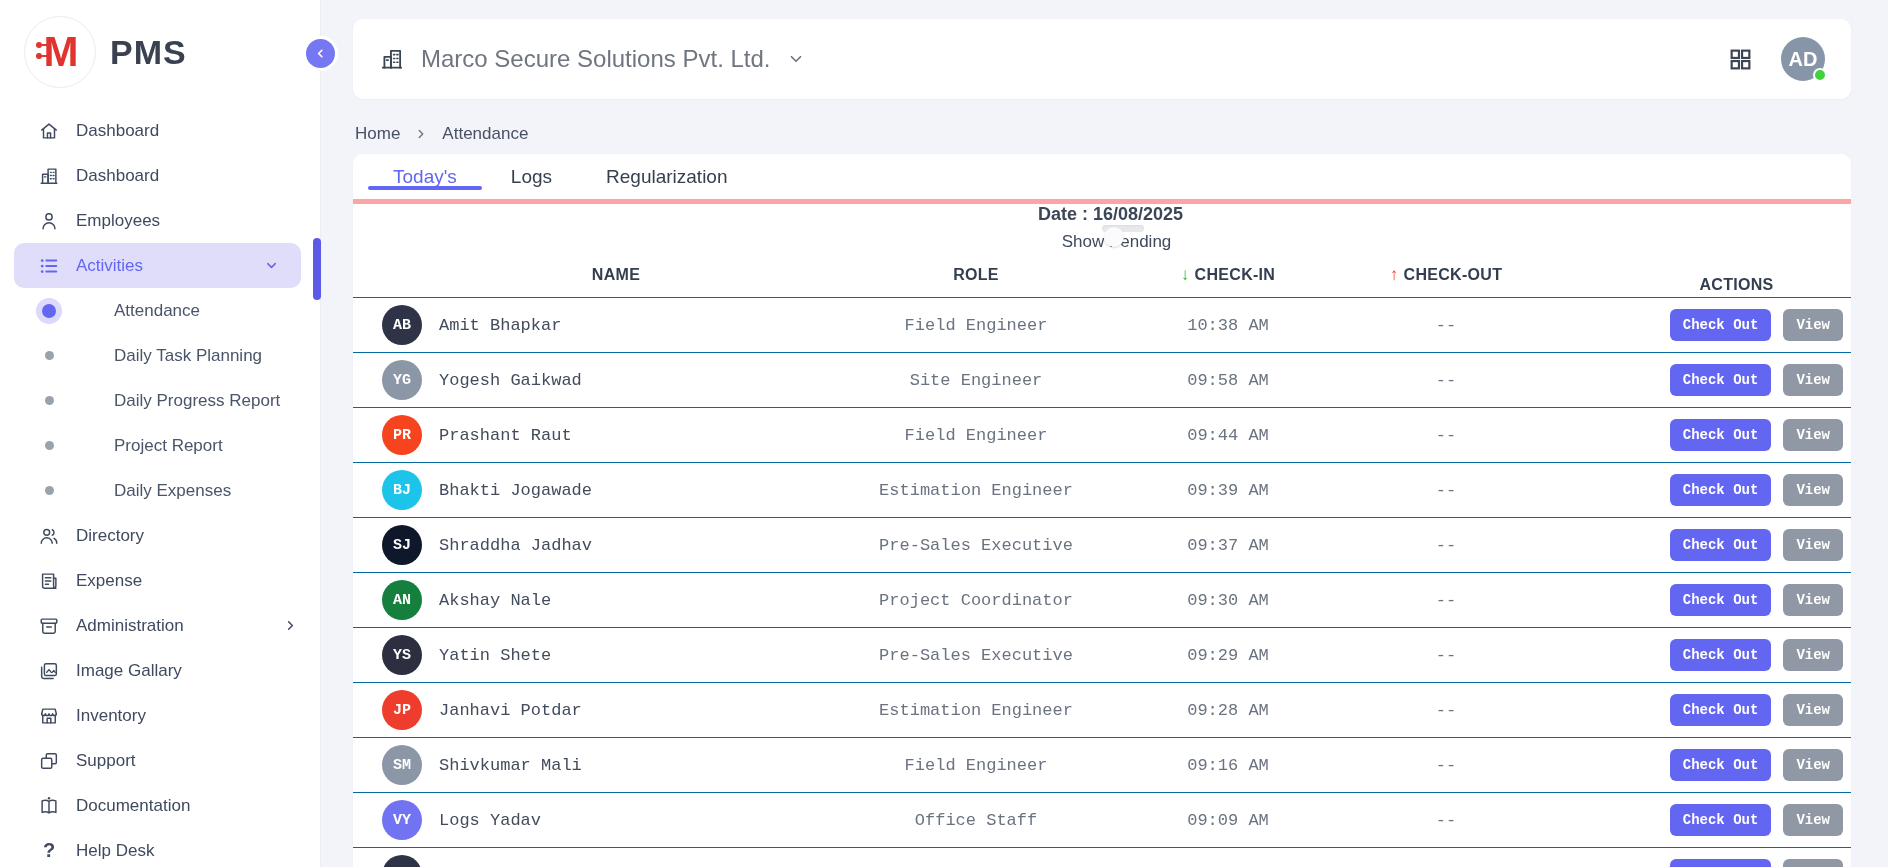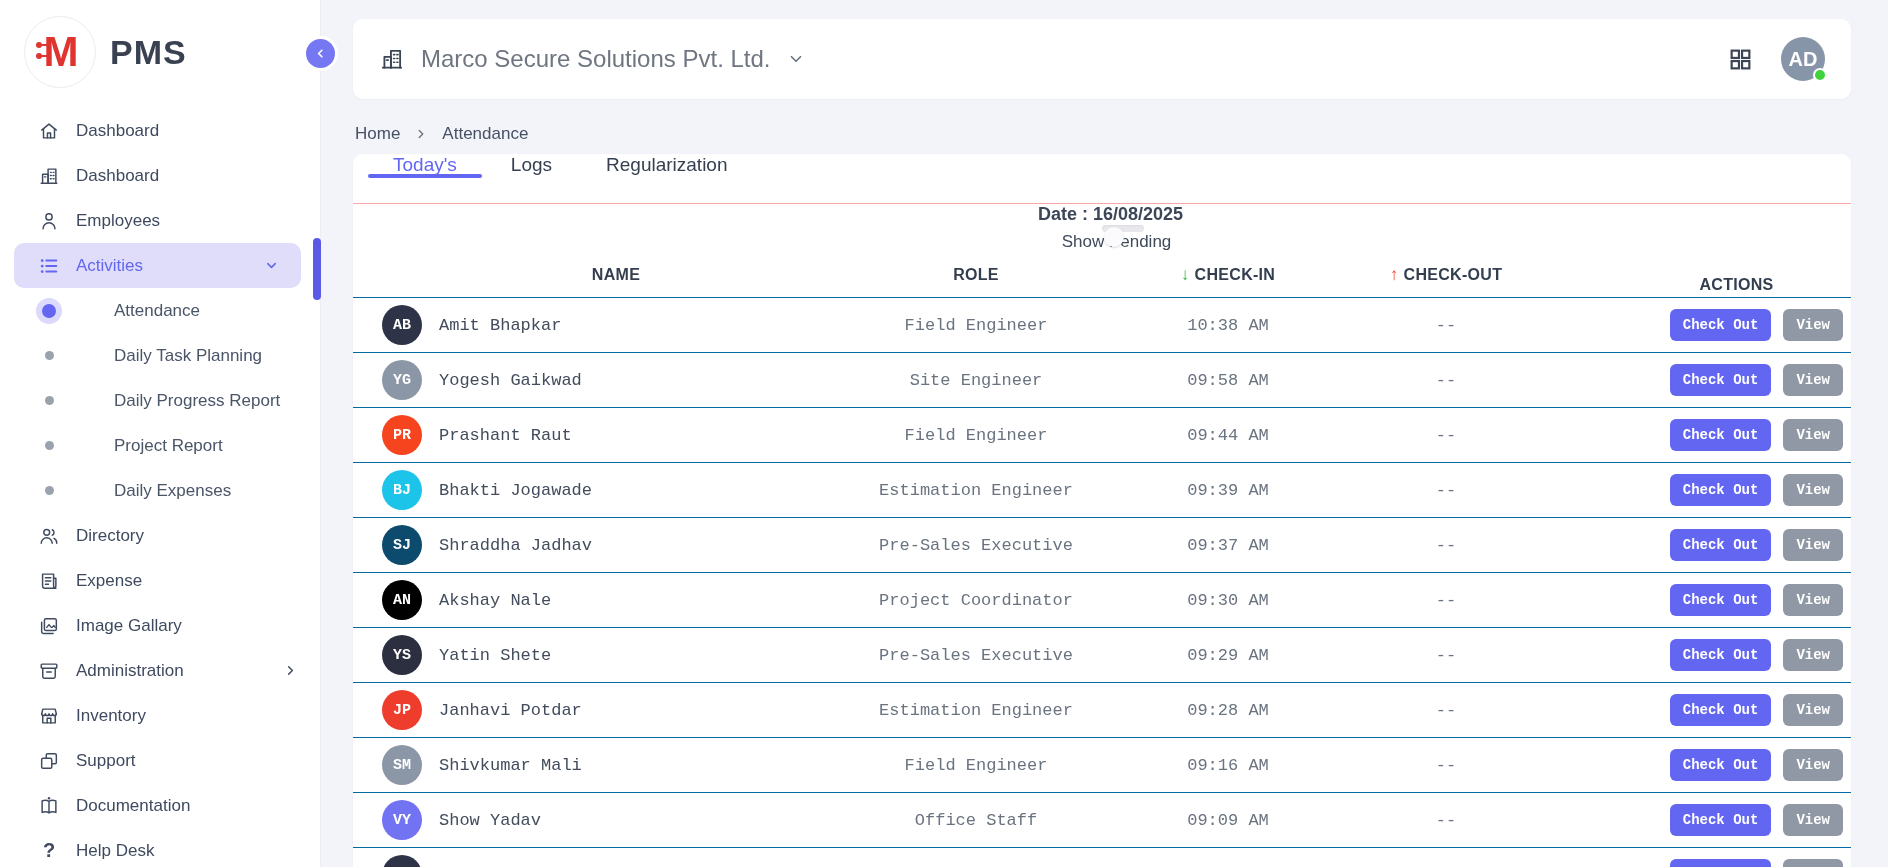--- a/index.html
+++ b/index.html
@@ -51,21 +51,21 @@
                justify-content:center; cursor:pointer; }
   .online-dot { position:absolute; right:-2px; bottom:-1px; width:14px; height:14px; border-radius:50%;
                 background:#3ed33b; border:2px solid #fff; }
 
   .breadcrumb { position:absolute; left:34px; top:124px; display:flex; align-items:center; gap:14px;
                 font-size:17px; color:#475064; }
   .crumb { cursor:pointer; }
 
   .content-card { position:absolute; left:32px; top:154px; width:1498px; height:760px; background:#fff;
                   border-radius:10px; box-shadow:0 1px 2px rgba(40,40,80,0.03); overflow:hidden; }
-  .tabs { display:flex; align-items:flex-start; height:50px; padding-left:13px; border-bottom:1px solid #fca5a5; }
+  .tabs { display:flex; align-items:center; height:50px; padding-left:13px; border-bottom:5px solid #fca5a5; }
   .tab { display:flex; align-items:center; padding:0 27px; font-size:19px; color:#353f4f; cursor:pointer;
          position:relative; font-weight:500; }
   .tab.active { color:#6366f1; }
   .tab.active::after { content:""; position:absolute; left:2px; right:2px; bottom:-2px; height:4px;
                        border-radius:3px; background:#6366f1; }
 
   .filter-row { display:flex; align-items:center; height:48px; padding-left:17px;flex-direction:column; }
   .date-label { font-size:18px; font-weight:700; color:#3c4656; }
   .toggle { margin-left:24px; width:42px; height:24px; border-radius:13px; background:#e7e7ec;
             position:relative; cursor:pointer; box-shadow:inset 0 1px 2px rgba(0,0,0,0.05); }
@@ -208,42 +208,42 @@
             <path d="M17 9 h2.5 v8.5 a2.5 2.5 0 0 1 -2.5 2.5"></path>
             <path d="M8 8.5 h6 M8 12 h6 M8 15.5 h3.5" stroke-width="1.5"></path>
           </svg>
         </span>
         <span class="mi-label">Expense</span>
       </div>
 
       <div class="menu-item">
         <span class="mi-icon">
           <svg width="22" height="22" viewBox="0 0 24 24" fill="none" stroke="#3f4a5f" stroke-width="1.6" stroke-linecap="round" stroke-linejoin="round">
-            <rect x="7" y="4" width="13" height="13" rx="1.8"></rect>
-            <path d="M4 8 V18 a2.2 2.2 0 0 0 2.2 2.2 H16.5"></path>
-            <path d="M9.5 13.5 l2.5-3 2.5 3 M15.5 13.5 l1.8-2 1.5 2" stroke-width="1.5"></path>
-          </svg>
-        </span>
-        <span class="mi-label">Image Gallary</span>
-      </div>
-
-      <div class="menu-item">
-        <span class="mi-icon">
-          <svg width="22" height="22" viewBox="0 0 24 24" fill="none" stroke="#3f4a5f" stroke-width="1.6" stroke-linecap="round" stroke-linejoin="round">
             <rect x="3.5" y="4.5" width="17" height="4.5" rx="1"></rect>
             <path d="M5.2 9 V18 a1.8 1.8 0 0 0 1.8 1.8 H17 A1.8 1.8 0 0 0 18.8 18 V9"></path>
             <path d="M9.5 13 h5"></path>
           </svg>
         </span>
         <span class="mi-label">Administration</span>
         <span class="mi-chevron">
           <svg width="15" height="15" viewBox="0 0 24 24" fill="none" stroke="#3f4a5f" stroke-width="2.4" stroke-linecap="round" stroke-linejoin="round">
               <path d="M9 6 l6 6-6 6"></path>
             </svg>
         </span>
+      </div>
+
+      <div class="menu-item">
+        <span class="mi-icon">
+          <svg width="22" height="22" viewBox="0 0 24 24" fill="none" stroke="#3f4a5f" stroke-width="1.6" stroke-linecap="round" stroke-linejoin="round">
+            <rect x="7" y="4" width="13" height="13" rx="1.8"></rect>
+            <path d="M4 8 V18 a2.2 2.2 0 0 0 2.2 2.2 H16.5"></path>
+            <path d="M9.5 13.5 l2.5-3 2.5 3 M15.5 13.5 l1.8-2 1.5 2" stroke-width="1.5"></path>
+          </svg>
+        </span>
+        <span class="mi-label">Image Gallary</span>
       </div>
 
       <div class="menu-item">
         <span class="mi-icon">
           <svg width="22" height="22" viewBox="0 0 24 24" fill="none" stroke="#3f4a5f" stroke-width="1.6" stroke-linecap="round" stroke-linejoin="round">
             <path d="M4 9.5 L5.3 4.5 H18.7 L20 9.5"></path>
             <path d="M4 9.5 a2 2 0 0 0 4 0 a2 2 0 0 0 4 0 a2 2 0 0 0 4 0 a2 2 0 0 0 4 0"></path>
             <path d="M5.2 11.5 V19.5 H18.8 V11.5"></path>
               <path d="M10 19.5 V14.5 H14 V19.5"></path>
           </svg>
@@ -404,36 +404,36 @@
     <span class="cell-center">Estimation Engineer</span>
     <span class="cell-center">09:39 AM</span>
     <span class="cell-center">--</span>
     <span class="cell-actions">
       <button class="btn btn-checkout">Check Out</button>
       <button class="btn btn-view">View</button>
     </span>
   </div>
           <div class="grid-row t-row">
     <span>
-              <span class="avatar" style="background: #0c4a6e;">
+              <span class="avatar" style="background: #0f172a;">
                 <span>SJ</span>
               </span>
             </span>
     <span class="cell-name">Shraddha Jadhav</span>
     <span class="cell-center">Pre-Sales Executive</span>
     <span class="cell-center">09:37 AM</span>
     <span class="cell-center">--</span>
     <span class="cell-actions">
       <button class="btn btn-checkout">Check Out</button>
       <button class="btn btn-view">View</button>
     </span>
   </div>
           <div class="grid-row t-row">
     <span>
-              <span class="avatar" style="background: #000000;">
+              <span class="avatar" style="background: #15803d;">
                 <span>AN</span>
               </span>
             </span>
     <span class="cell-name">Akshay Nale</span>
     <span class="cell-center">Project Coordinator</span>
     <span class="cell-center">09:30 AM</span>
     <span class="cell-center">--</span>
     <span class="cell-actions">
       <button class="btn btn-checkout">Check Out</button>
       <button class="btn btn-view">View</button>
@@ -483,21 +483,21 @@
       <button class="btn btn-checkout">Check Out</button>
       <button class="btn btn-view">View</button>
     </span>
   </div>
           <div class="grid-row t-row">
     <span>
               <span class="avatar" style="background: rgb(113, 115, 242);">
                 <span>VY</span>
               </span>
             </span>
-    <span class="cell-name">Show Yadav</span>
+    <span class="cell-name">Logs Yadav</span>
     <span class="cell-center">Office Staff</span>
     <span class="cell-center">09:09 AM</span>
     <span class="cell-center">--</span>
     <span class="cell-actions">
       <button class="btn btn-checkout">Check Out</button>
       <button class="btn btn-view">View</button>
     </span>
   </div>
           <div class="grid-row t-row">
     <span>

